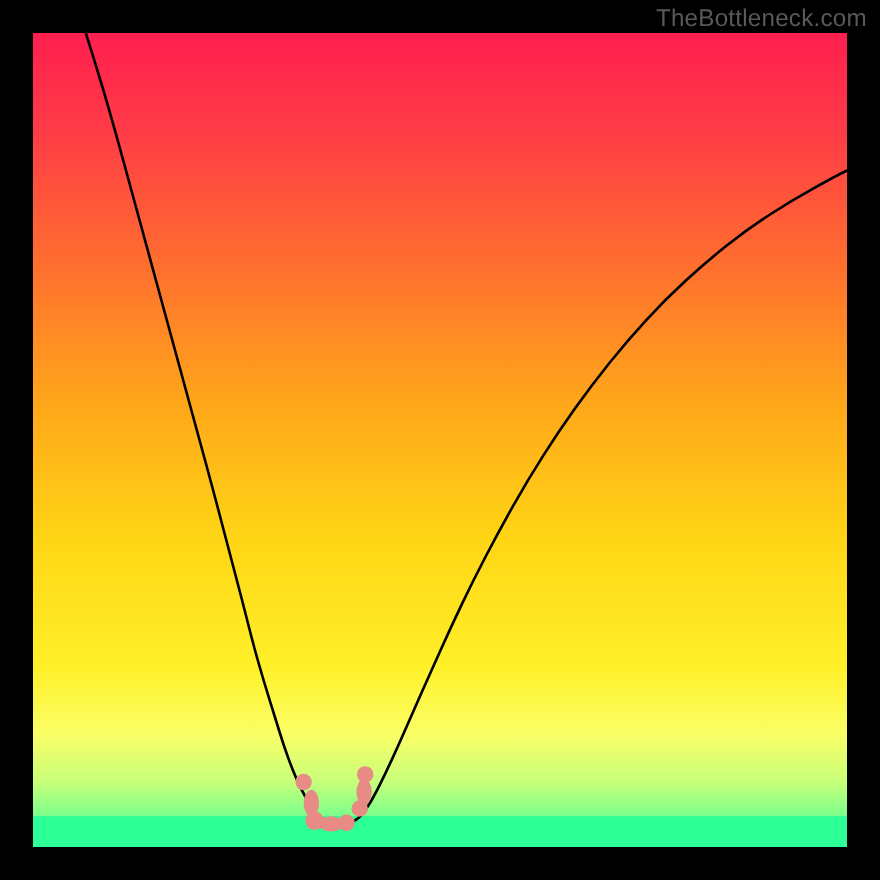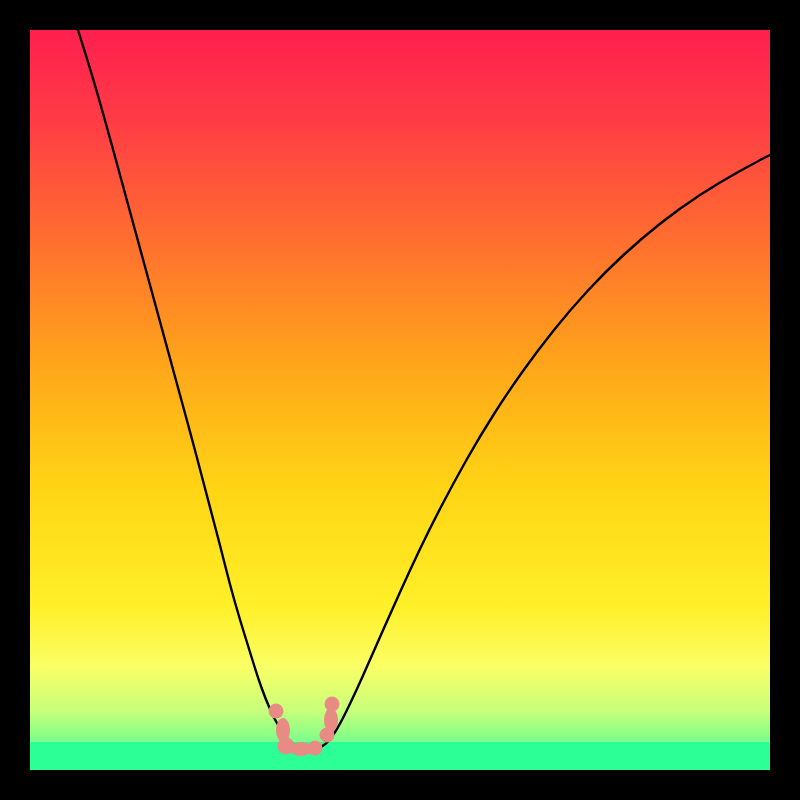--- a/index.html
+++ b/index.html
@@ -35,20 +35,21 @@
   .plot svg {
     display: block;
     width: 740px;
     height: 740px;
   }
 </style>
 </head>
 <body>
 
 <div class="frame">
+  <div class="watermark">TheBottleneck.com</div>
 
   <div class="plot">
     <svg id="chart-svg" viewBox="0 0 740 740">
       <defs>
         <linearGradient id="bg-grad" x1="0" y1="0" x2="0" y2="1">
             <stop offset="0%" stop-color="#ff1f4f"></stop>
             <stop offset="12%" stop-color="#ff3b46"></stop>
             <stop offset="28.000000000000004%" stop-color="#ff6d30"></stop>
             <stop offset="45%" stop-color="#ffa51a"></stop>
             <stop offset="62%" stop-color="#ffd515"></stop>

